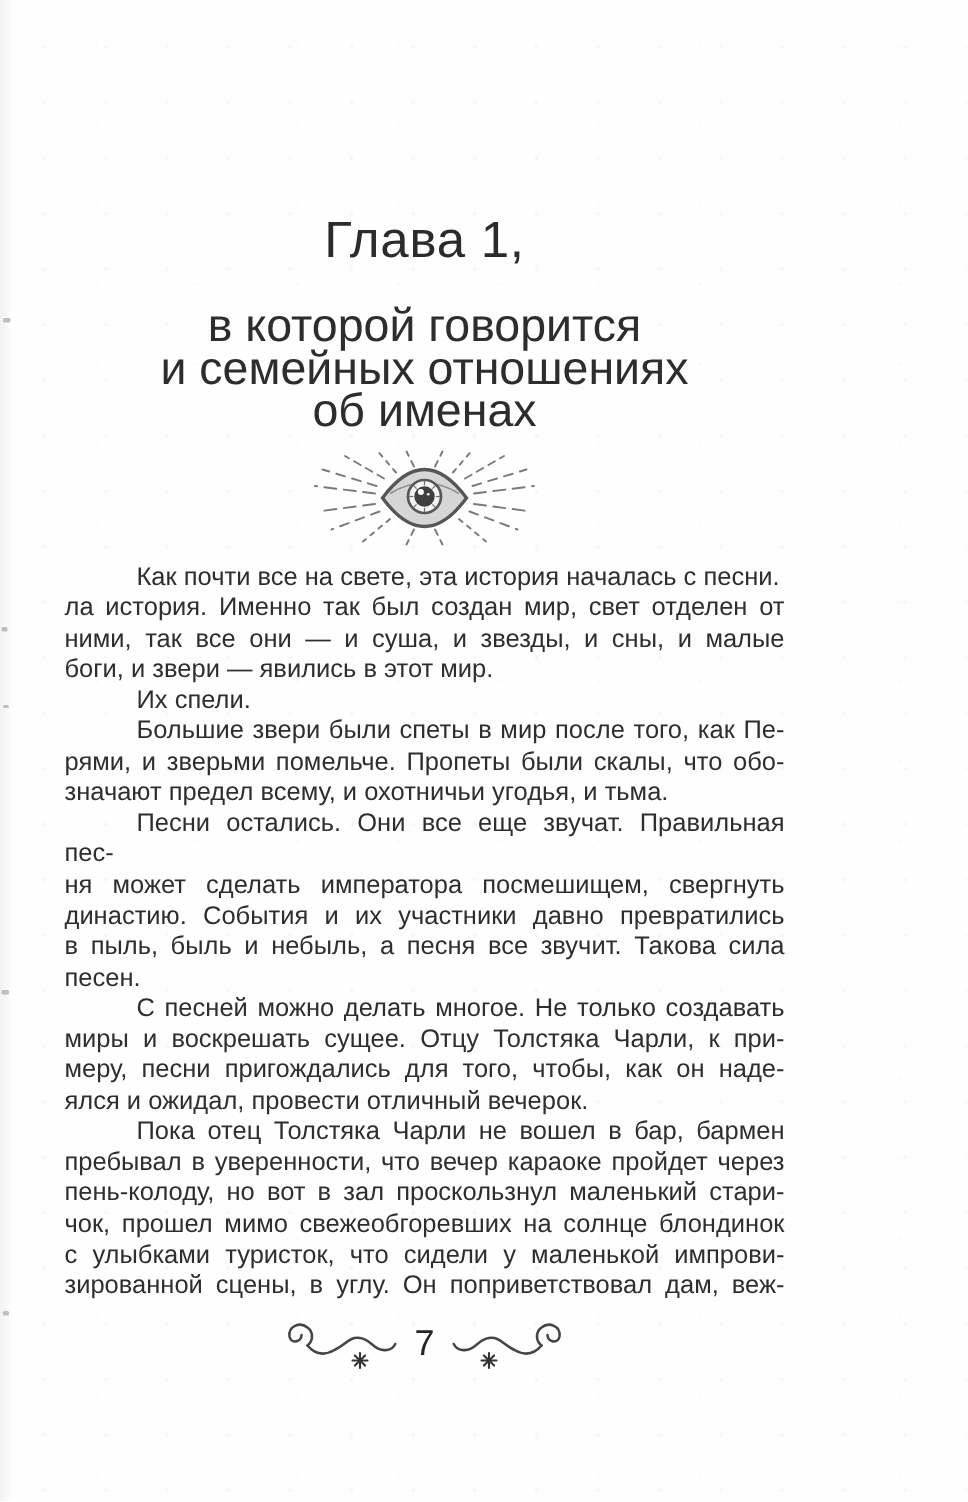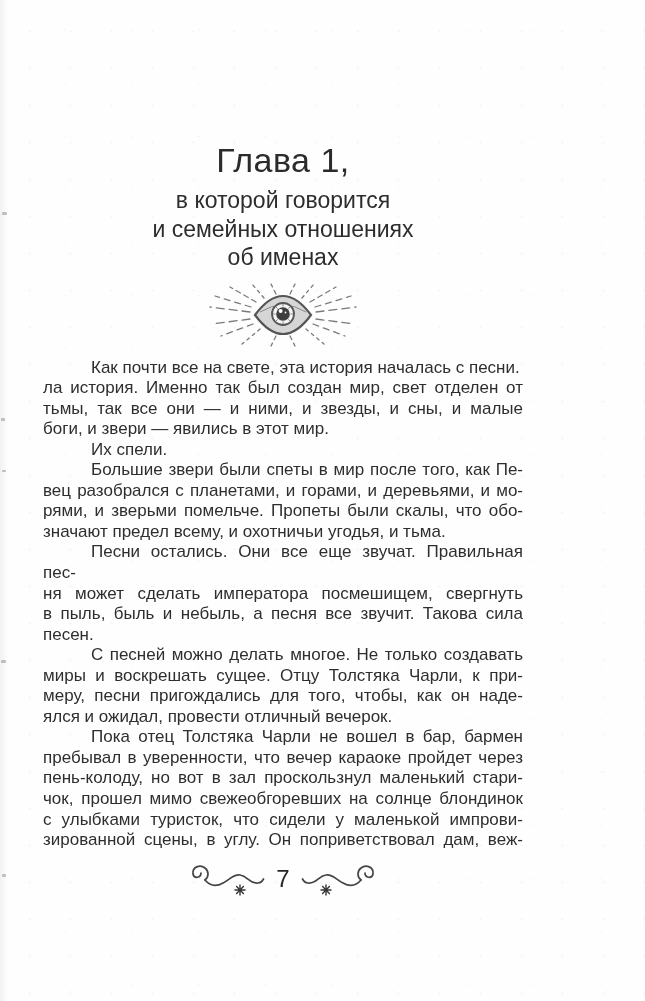--- a/index.html
+++ b/index.html
@@ -28,22 +28,22 @@
 
   .content { position:absolute; left:43px; top:0; width:480px; }
 
   .chapter-title {
     margin:141px 0 0 0;
     font-size:34px; font-weight:400;
     line-height:38px; text-align:center;
     letter-spacing:.5px; color:#2b2b2b;
   }
   .chapter-subtitle {
-    margin-top:7px;
-    font-size:23px; line-height:28.5px;
+    margin-top:24px;
+    font-size:31px; line-height:28.5px;
     text-align:center; color:#2d2d2d;
   }
 
   .ornament { margin-top:9px; height:68px; text-align:center; }
 
   .body-text {
     margin-top:9px;
     font-size:17px; line-height:20.55px;
     color:#2e2e2e;
   }
@@ -121,29 +121,29 @@
         </g>
         <circle cx="75" cy="33" r="6.8" fill="#3f3f3f"></circle>
         <circle cx="72.6" cy="30" r="2" fill="#ffffff"></circle>
         <circle cx="77.5" cy="31.5" r="0.9" fill="#ffffff"></circle>
       </svg>
     </div>
 
     <div class="body-text">
       <div class="line indent">Как почти все на свете, эта история началась с песни.</div>
       <div class="line j">ла история. Именно так был создан мир, свет отделен от</div>
-      <div class="line j">тьмы, так все они — и ними, и звезды, и сны, и малые</div>
+      <div class="line j">ними, так все они — и суша, и звезды, и сны, и малые</div>
       <div class="line">боги, и звери — явились в этот мир.</div>
       <div class="line indent">Их спели.</div>
       <div class="line indent j">Большие звери были спеты в мир после того, как Пе-</div>
-      <div class="line j">вец разобрался с планетами, и горами, и деревьями, и мо-</div>
       <div class="line j">рями, и зверьми помельче. Пропеты были скалы, что обо-</div>
       <div class="line">значают предел всему, и охотничьи угодья, и тьма.</div>
       <div class="line indent j">Песни остались. Они все еще звучат. Правильная пес-</div>
       <div class="line j">ня может сделать императора посмешищем, свергнуть</div>
+      <div class="line j">династию. События и их участники давно превратились</div>
       <div class="line j">в пыль, быль и небыль, а песня все звучит. Такова сила</div>
       <div class="line">песен.</div>
       <div class="line indent j">С песней можно делать многое. Не только создавать</div>
       <div class="line j">миры и воскрешать сущее. Отцу Толстяка Чарли, к при-</div>
       <div class="line j">меру, песни пригождались для того, чтобы, как он наде-</div>
       <div class="line">ялся и ожидал, провести отличный вечерок.</div>
       <div class="line indent j">Пока отец Толстяка Чарли не вошел в бар, бармен</div>
       <div class="line j">пребывал в уверенности, что вечер караоке пройдет через</div>
       <div class="line j">пень-колоду, но вот в зал проскользнул маленький стари-</div>
       <div class="line j">чок, прошел мимо свежеобгоревших на солнце блондинок</div>

